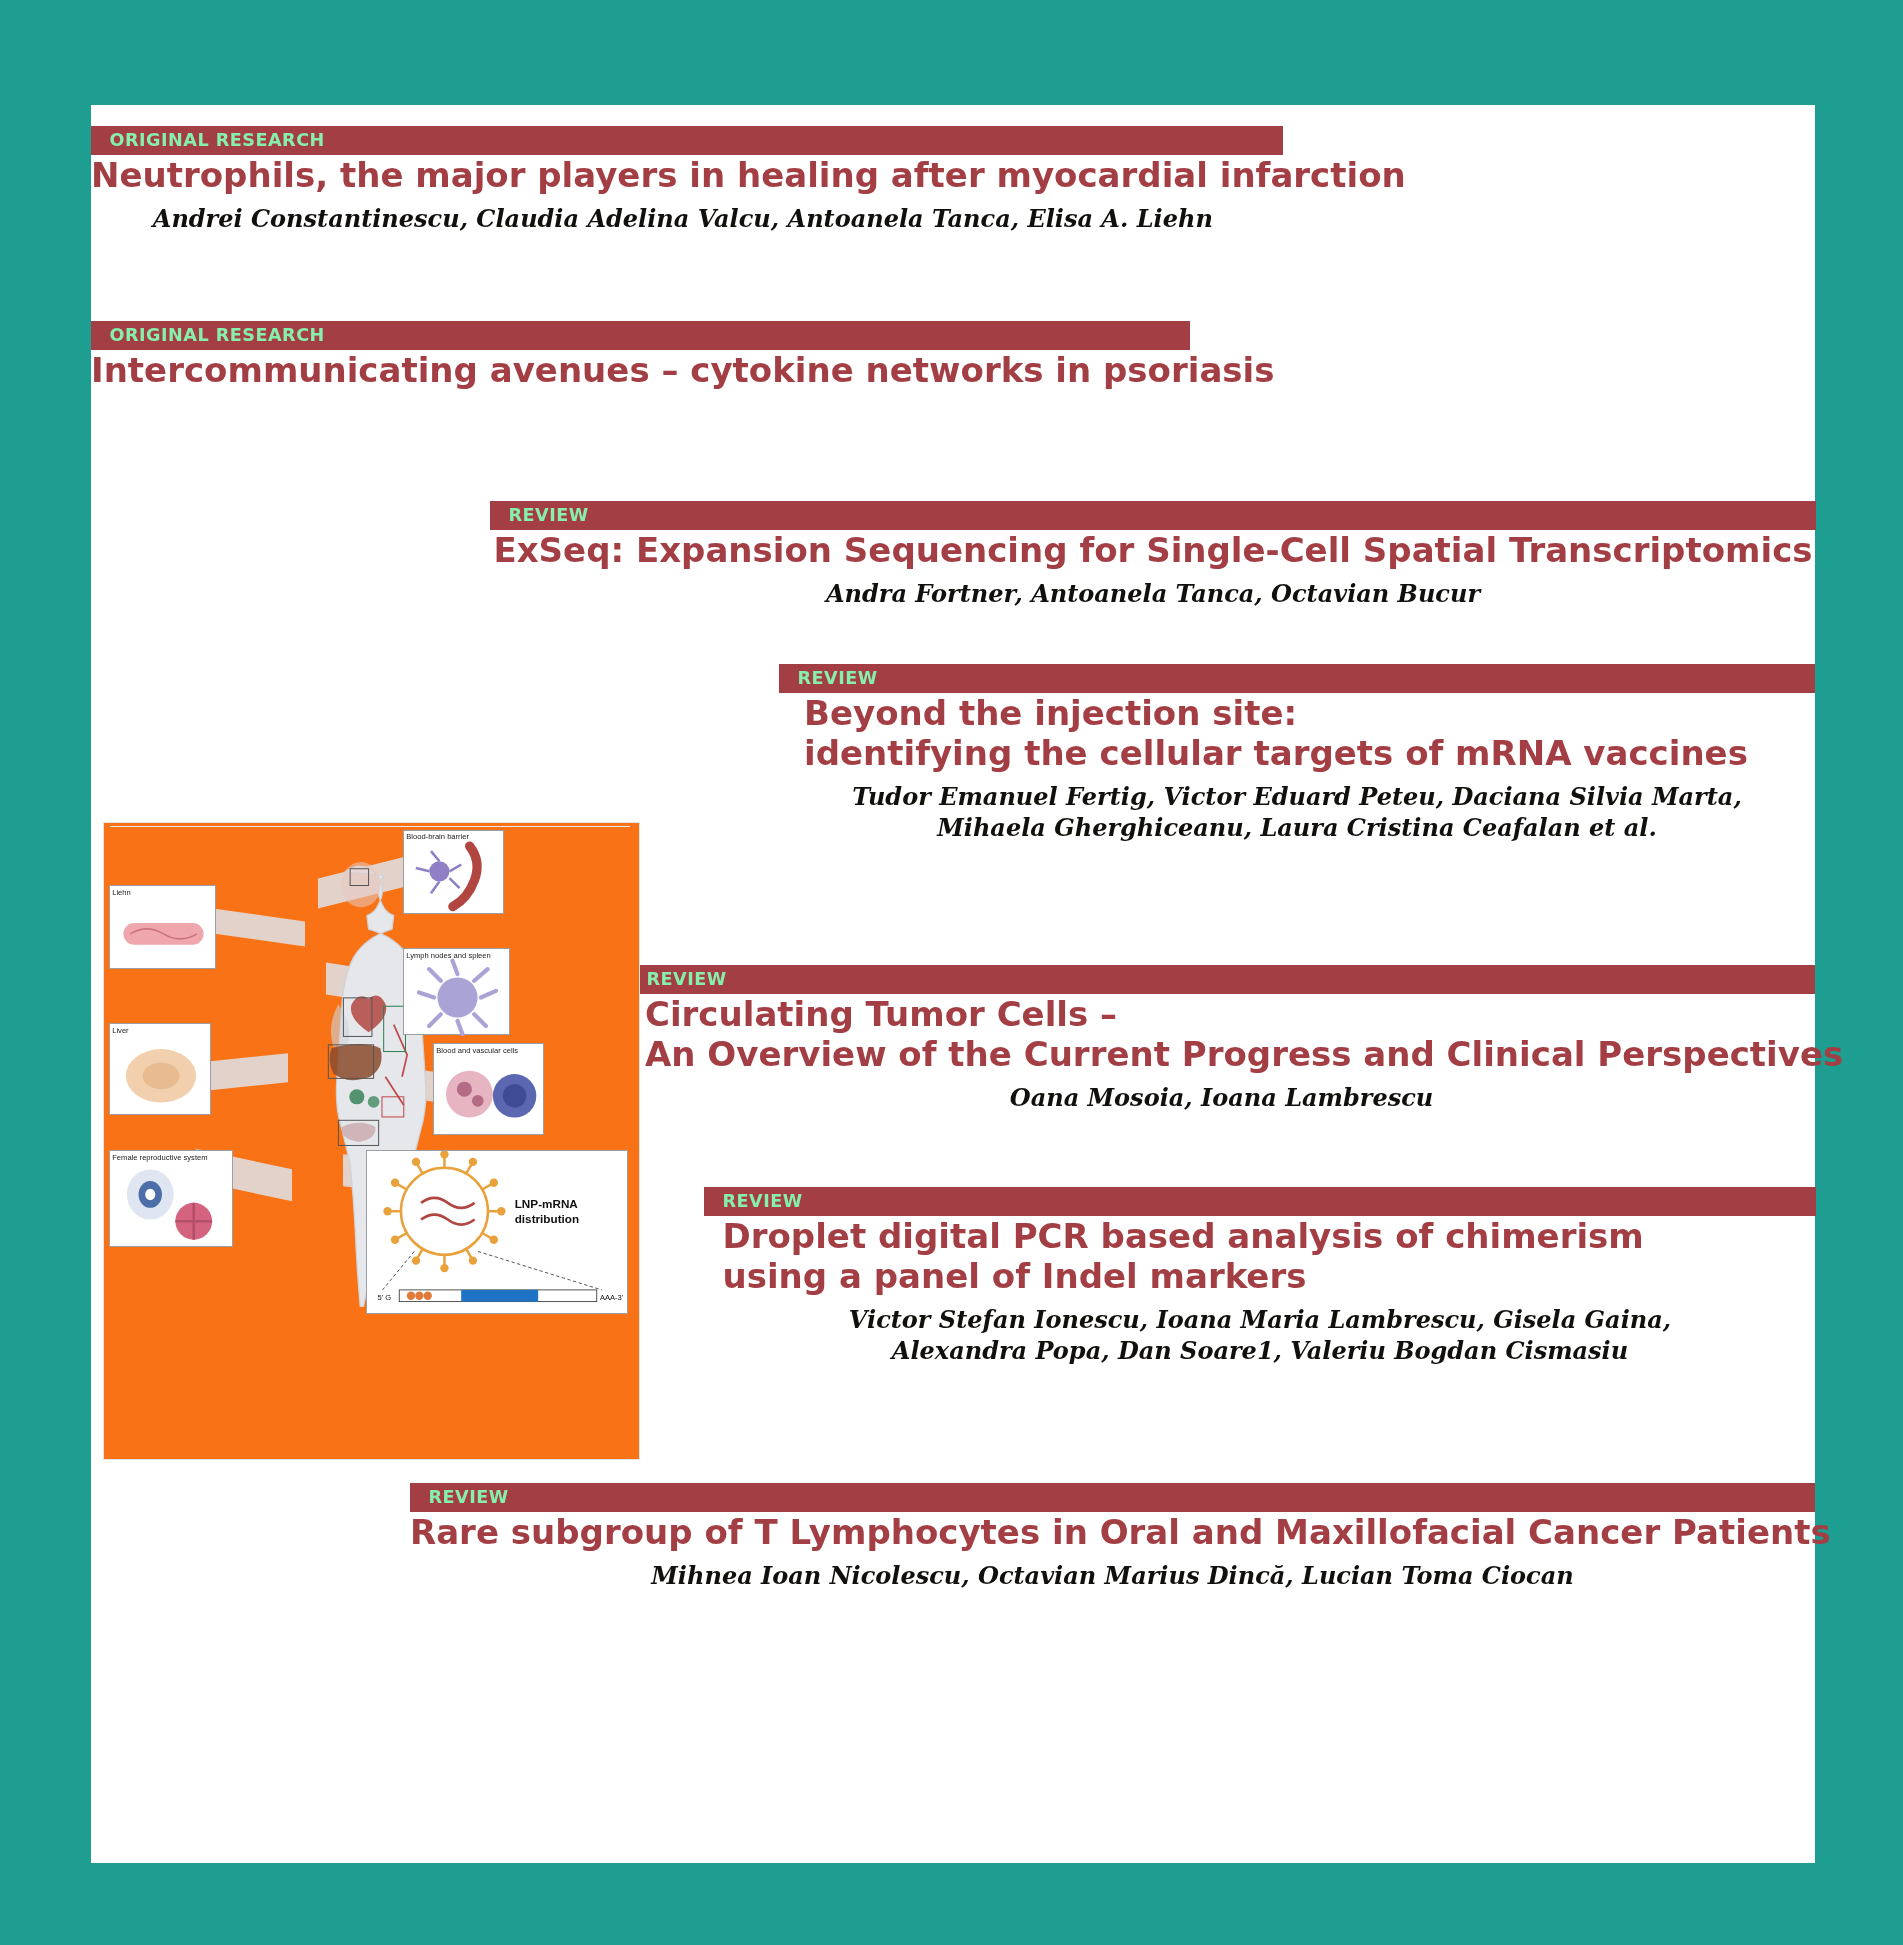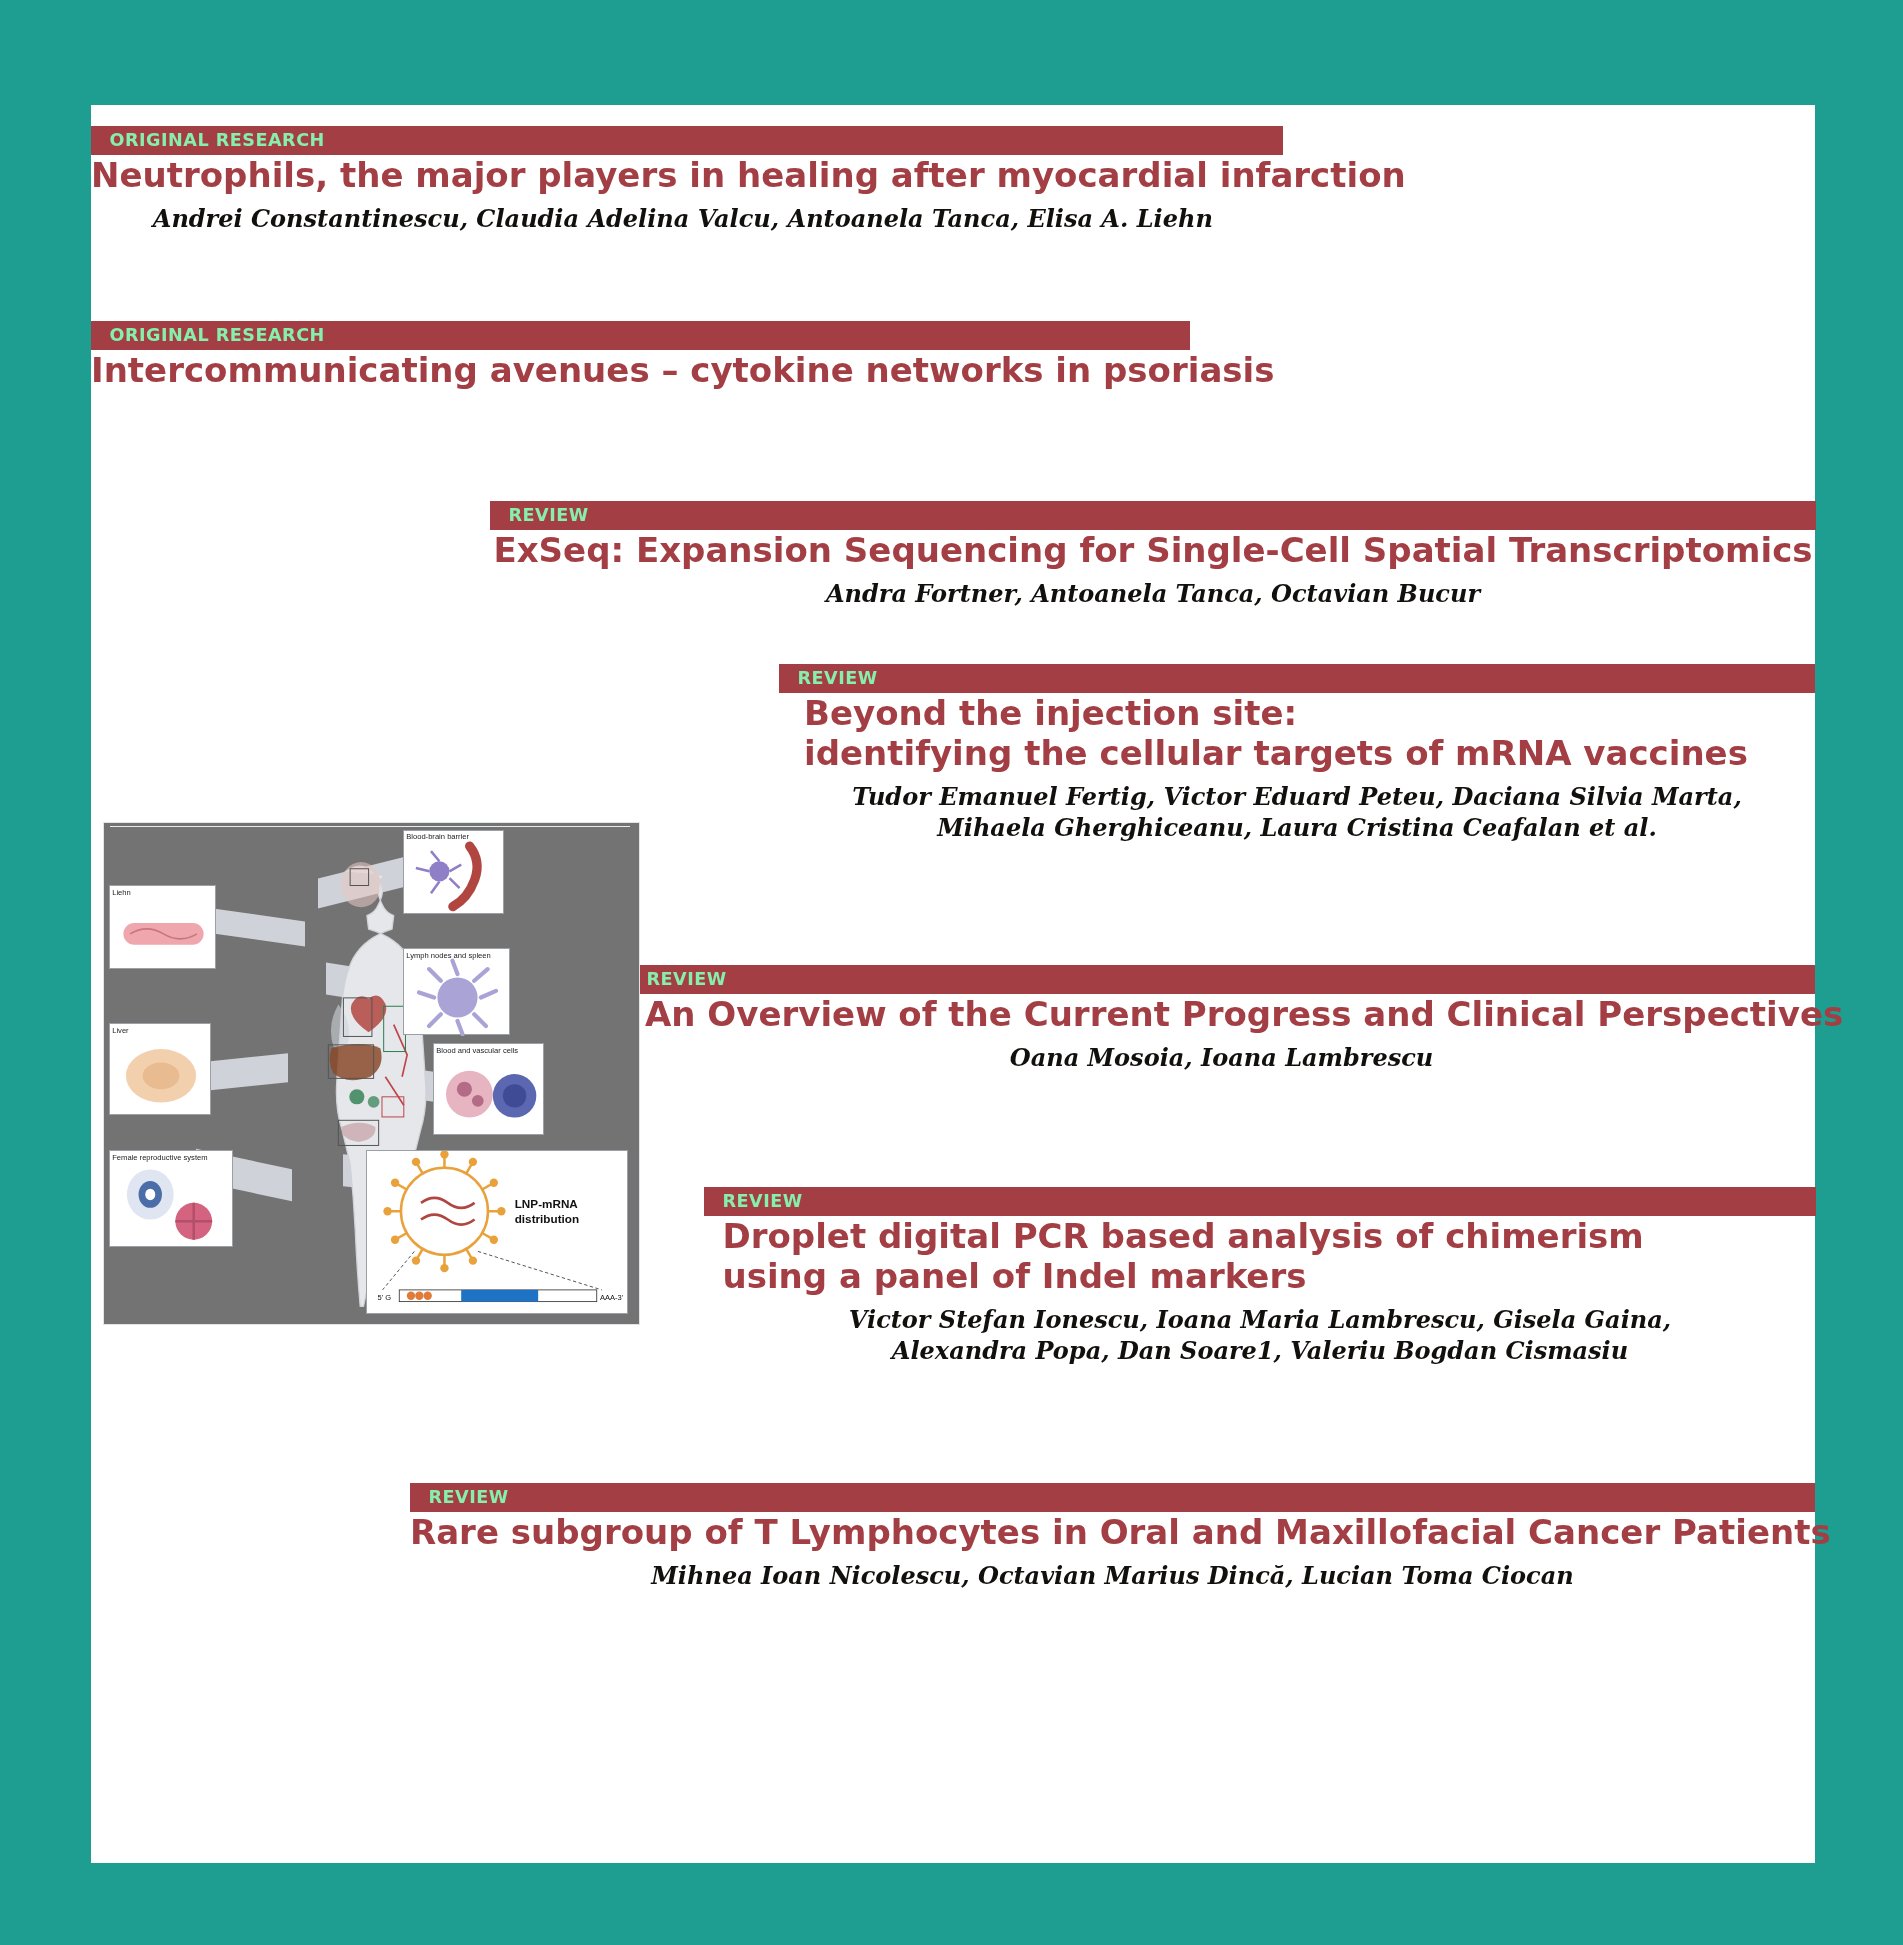--- a/index.html
+++ b/index.html
@@ -62,22 +62,22 @@
   }
   .align-left  { text-align: left; }
   .align-right { text-align: center; }
 
   
   .figure {
     position: absolute;
     left: 11.7px;
     top: 717px;
     width: 537px;
-    height: 503px;
-    background: #737373;
+    height: 638px;
+    background: #f97316;
     border: 0.8px solid #e3e4e6;
     box-sizing: border-box;
     overflow: hidden;
   }
   .fig-box {
     position: absolute;
     border: 0.8px solid #9aa0a6;
     background: #ffffff;
     box-sizing: border-box;
   }
@@ -153,20 +153,21 @@
       <div>Tudor Emanuel Fertig, Victor Eduard Peteu, Daciana Silvia Marta,</div>
       <div>Mihaela Gherghiceanu, Laura Cristina Ceafalan et al.</div>
     </div>
   </div>
 
   <div class="entry" style="left:537px; top:860px; width:1187px;">
     <div class="band">
       <span class="band-label">REVIEW</span>
     </div>
     <div class="title align-left" style="padding-left:17px;">
+      <div>Circulating Tumor Cells –</div>
       <div>An Overview of the Current Progress and Clinical Perspectives</div>
     </div>
     <div class="authors align-right">
       <div>Oana Mosoia, Ioana Lambrescu</div>
     </div>
   </div>
 
   <div class="entry" style="left:613px; top:1082px; width:1112px;">
     <div class="band">
       <span class="band-label">REVIEW</span>

